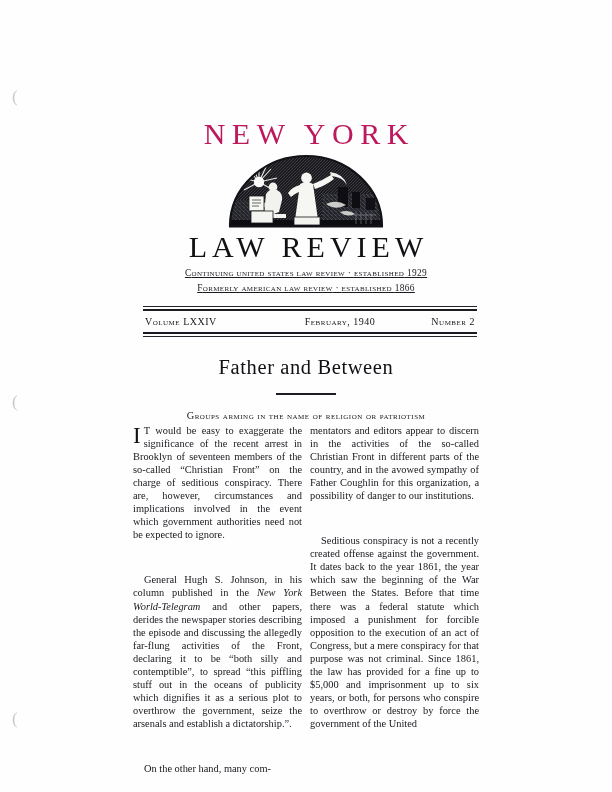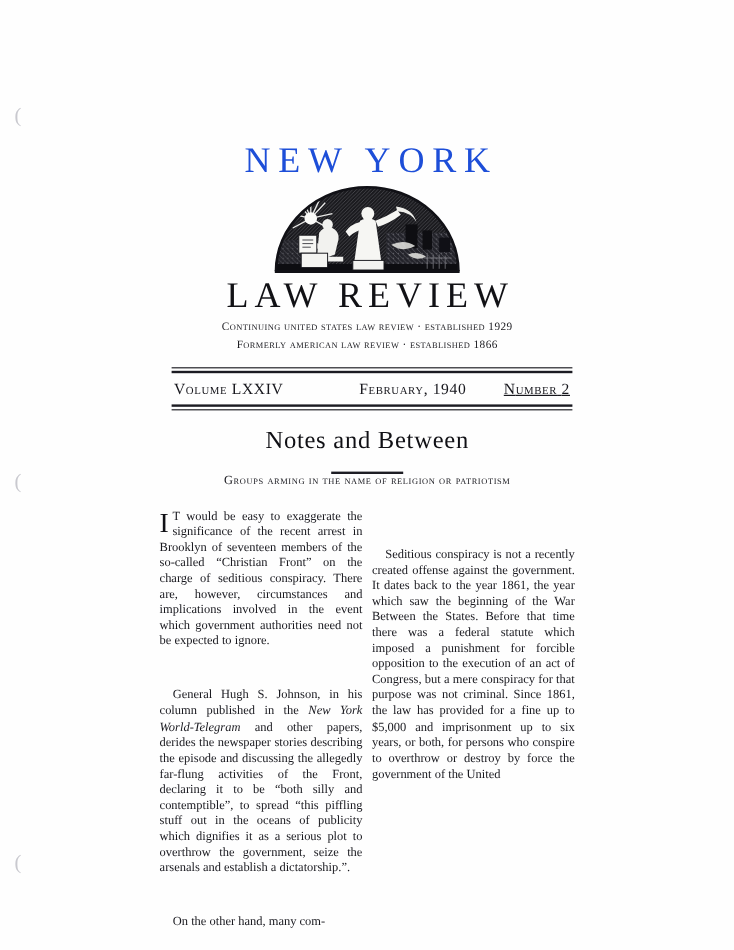--- a/index.html
+++ b/index.html
@@ -40,21 +40,21 @@
     right: 0;
     top: 118px;
     text-align: center;
   }
   .journal-city {
     font-family: "Liberation Serif", "DejaVu Serif", serif;
     font-size: 30px;
     letter-spacing: 6.5px;
     text-indent: 6.5px;
     font-weight: 400;
-    color: #1d4ed8;
+    color: #be185d;
     line-height: 1.08;
   }
 
   
   .emblem-wrap {
     margin-top: 4px;
     height: 74px;
     display: flex;
     justify-content: center;
     align-items: flex-end;
@@ -75,20 +75,21 @@
   }
 
   .sub-line {
     font-family: "Liberation Serif", "DejaVu Serif", serif;
     font-size: 9.4px;
     letter-spacing: 0.35px;
     color: #1a1a1f;
     margin-top: 5px;
     font-variant: small-caps;
     text-transform: lowercase;
+    text-decoration: underline;
   }
   .sub-line:first-letter { text-transform: uppercase; }
   .sub-line .yr {
     font-variant: normal;
     text-transform: none;
   }
 
   
   .volbar {
     position: absolute;
@@ -106,31 +107,31 @@
     background: #1b1b22;
     width: 100%;
   }
   .rule-gap { height: 2px; }
   .volrow {
     display: flex;
     justify-content: space-between;
     align-items: baseline;
     padding: 5px 2px 5px 2px;
     font-family: "Liberation Serif", "DejaVu Serif", serif;
-    font-size: 13px;
+    font-size: 10px;
     letter-spacing: 0.5px;
     font-variant: small-caps;
     text-transform: lowercase;
     color: #16161c;
   }
   .volrow > span:first-letter { text-transform: uppercase; }
   .volrow .num { font-variant: normal; text-transform: none; }
   .vol-left  { flex: 0 0 auto; }
   .vol-mid   { flex: 0 0 auto; margin-left: 32px; }
-  .vol-right { flex: 0 0 auto; text-decoration: underline; }
+  .vol-right { flex: 0 0 auto; }
 
   
   .section-head {
     position: absolute;
     left: 0;
     right: 0;
     top: 356px;
     text-align: center;
   }
   .section-title {
@@ -141,21 +142,21 @@
   }
   .section-title .ital {
   }
   .head-rule {
     width: 60px;
     height: 1.6px;
     background: #1d1d24;
     margin: 14px auto 0 auto;
   }
   .article-title {
-    margin-top: 0;
+    margin-top: 15px;
     font-family: "Liberation Serif", "DejaVu Serif", serif;
     font-size: 10.4px;
     letter-spacing: 0.5px;
     font-variant: small-caps;
     text-transform: lowercase;
     color: #17171d;
   }
   .article-title:first-letter { text-transform: uppercase; }
 
   
@@ -328,34 +329,35 @@
         <span class="num">2</span>
       </span>
     </div>
 
     <div class="rule-thick"></div>
     <div class="rule-gap"></div>
     <div class="rule-thin"></div>
   </div>
 
   <div class="section-head">
-    <div class="section-title"><span>Notes </span><span class="ital">and</span><span> Between</span></div>
+    <div class="section-title"><span>Father </span><span class="ital">and</span><span> Between</span></div>
     <div class="head-rule"></div>
     <div class="article-title">Groups Arming in the Name of Religion or Patriotism</div>
   </div>
 
   <div class="columns">
 
     <div class="col">
       <p class="dropcap-para"><span class="dropcap">I</span><span>T would be easy to exaggerate the</span> <span>significance of the recent arrest in</span> <span>Brooklyn of seventeen members of the so-called “Christian Front” on the charge of seditious conspiracy. There are, however, circumstances and implications involved in the event which government authorities need not be expected to ignore.</span></p>
 
       <p class="indent"><span>General Hugh S. Johnson, in his column published in the </span><span class="ital">New York World-Telegram</span><span> and other papers, derides the newspaper stories describing the episode and discussing the allegedly far-flung activities of the Front, declaring it to be “both silly and contemptible”, to spread “this piffling stuff out in the oceans of publicity which dignifies it as a serious plot to overthrow the government, seize the arsenals and establish a dictatorship.”.</span></p>
 
       <p class="indent">On the other hand, many com-</p>
     </div>
 
     <div class="col">
+      <p>mentators and editors appear to discern in the activities of the so-called Christian Front in different parts of the country, and in the avowed sympathy of Father Coughlin for this organization, a possibility of danger to our institutions.</p>
       <p class="indent">Seditious conspiracy is not a recently created offense against the government. It dates back to the year 1861, the year which saw the beginning of the War Between the States. Before that time there was a federal statute which imposed a punishment for forcible opposition to the execution of an act of Congress, but a mere conspiracy for that purpose was not criminal. Since 1861, the law has provided for a fine up to $5,000 and imprisonment up to six years, or both, for persons who conspire to overthrow or destroy by force the government of the United</p>
     </div>
 
   </div>
 
 </div>
 
 </body></html>

